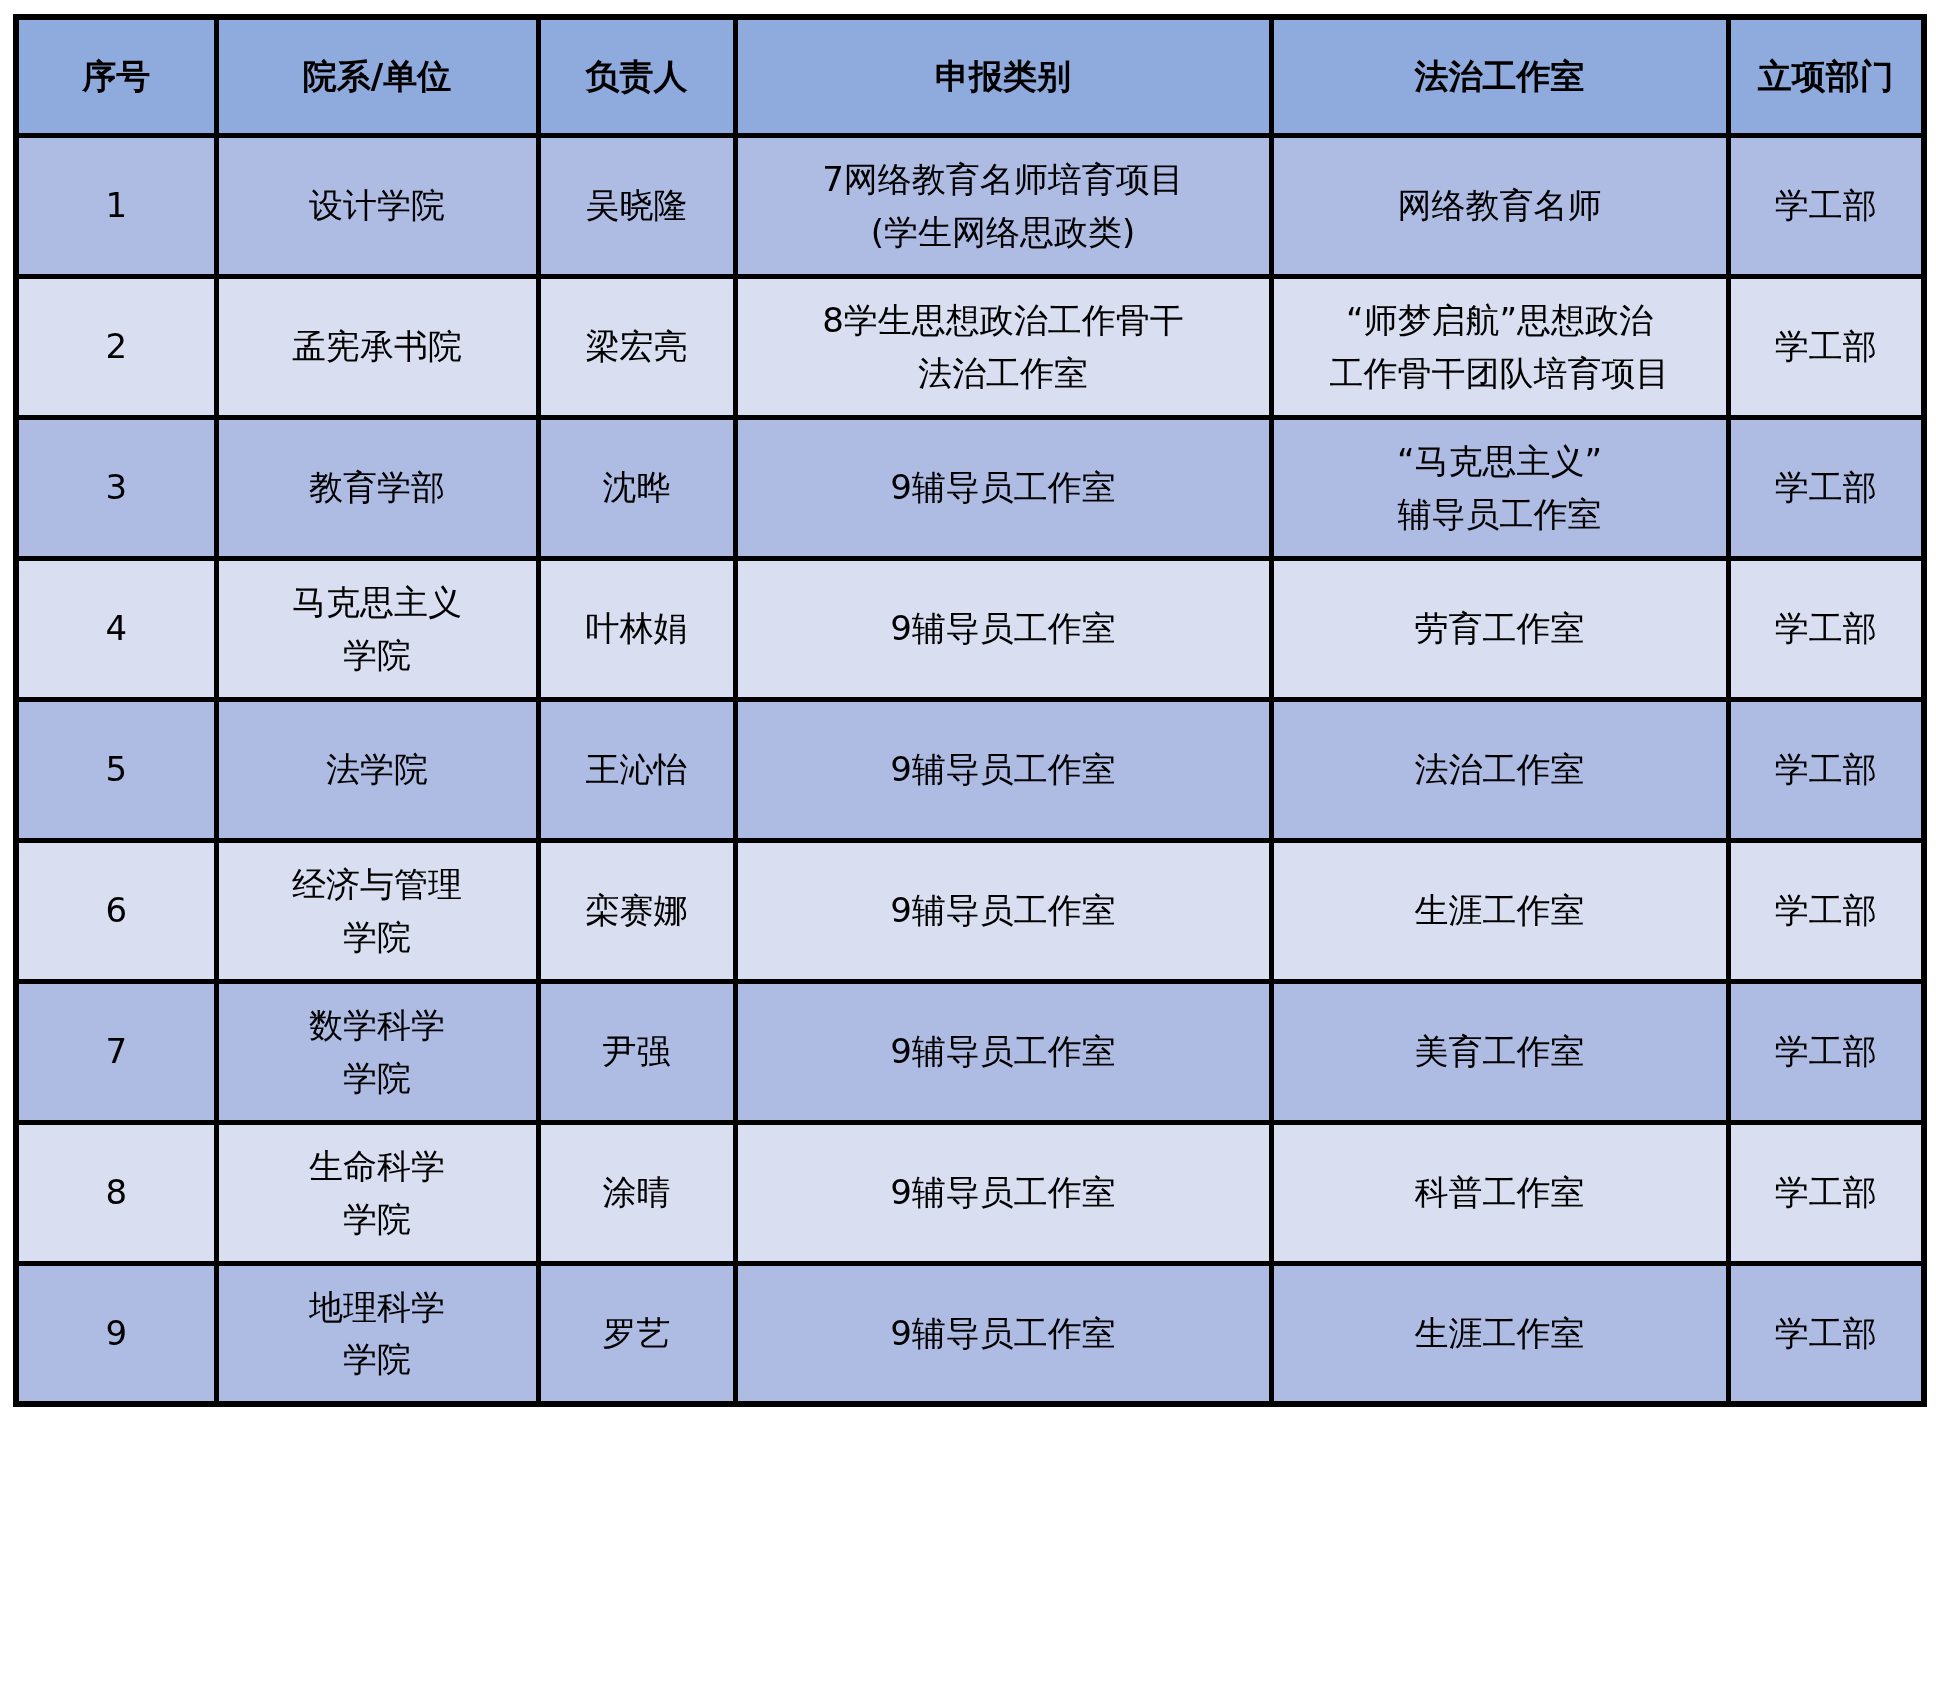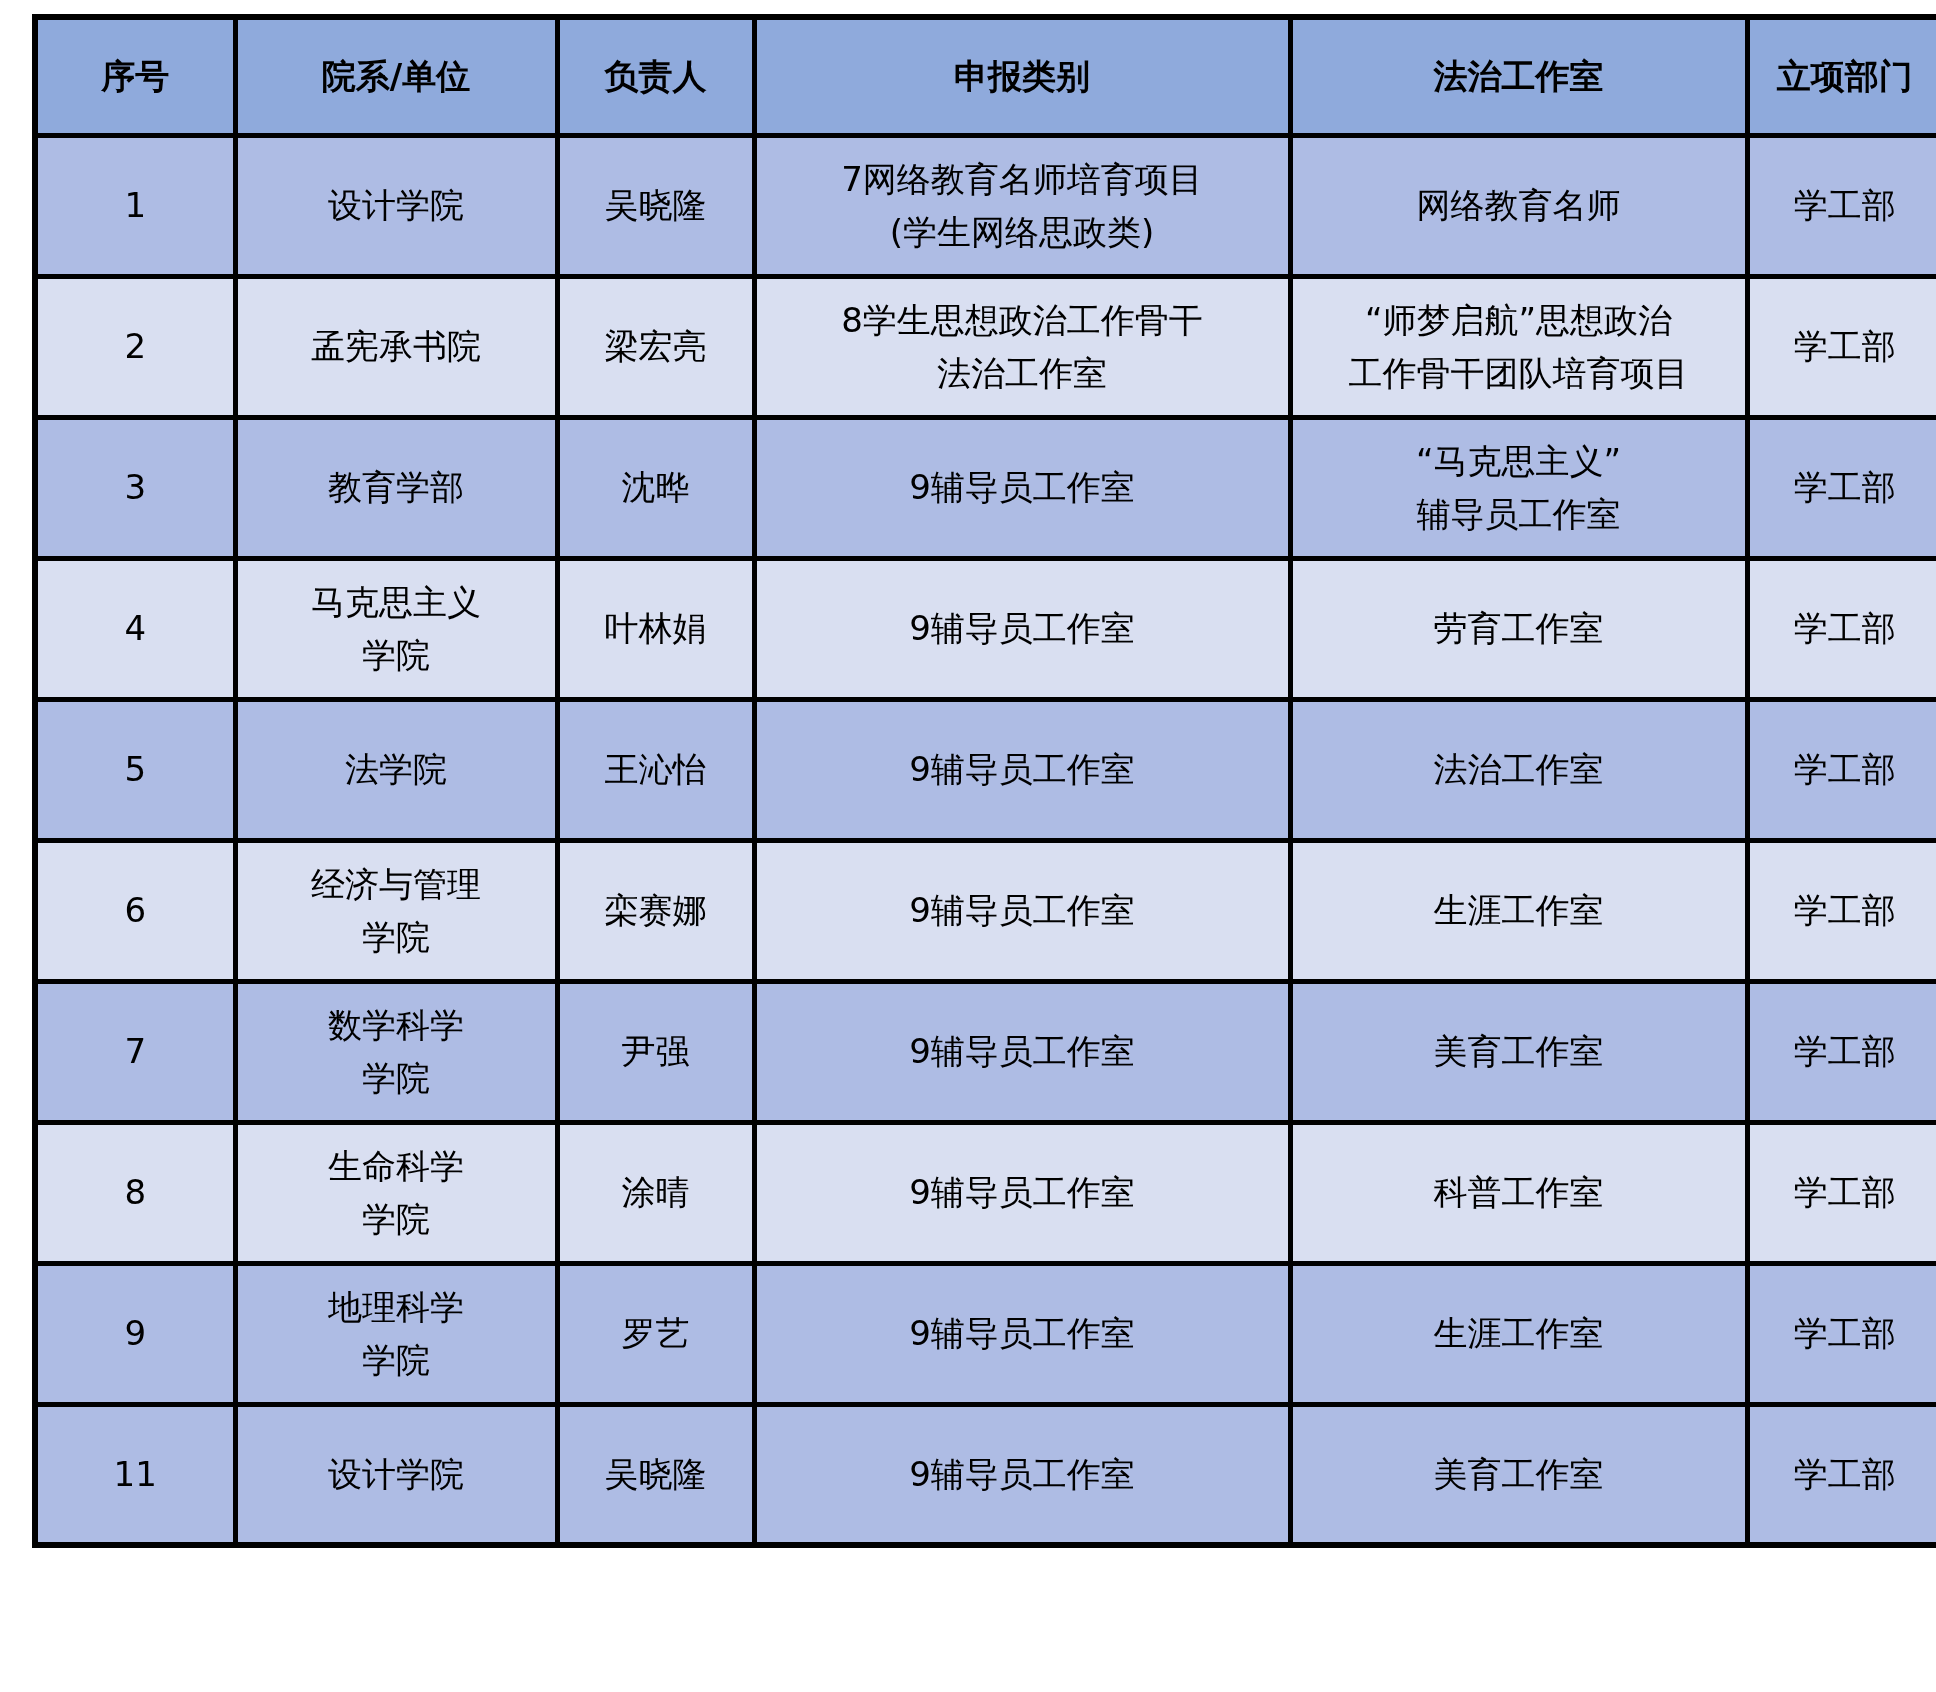--- a/index.html
+++ b/index.html
@@ -14,21 +14,21 @@
   html, body {
     margin: 0;
     padding: 0;
     background: var(--page-bg);
     font-family: "DejaVu Sans", "Liberation Sans", sans-serif;
   }
   .page {
     width: 1936px;
     height: 1692px;
     background: var(--page-bg);
-    padding: 14px 14px 9px 32px;
+    padding: 14px 14px 9px 13px;
   }
   table.projects {
     width: 1908px;
     table-layout: fixed;
     border-collapse: collapse;
     border: 6px solid var(--border-color);
   }
   table.projects th,
   table.projects td {
     border: 5px solid var(--border-color);
@@ -155,23 +155,15 @@
         </tr>
         <tr class="row-odd">
           <td>9</td>
           <td>地理科学
 学院</td>
           <td>罗艺</td>
           <td>9辅导员工作室</td>
           <td>生涯工作室</td>
           <td>学工部</td>
         </tr>
-        <tr class="row-odd">
-          <td>11</td>
-          <td>设计学院</td>
-          <td>吴晓隆</td>
-          <td>9辅导员工作室</td>
-          <td>美育工作室</td>
-          <td>学工部</td>
-        </tr>
       </tbody>
   </table>
 </div>
 
 </body></html>

